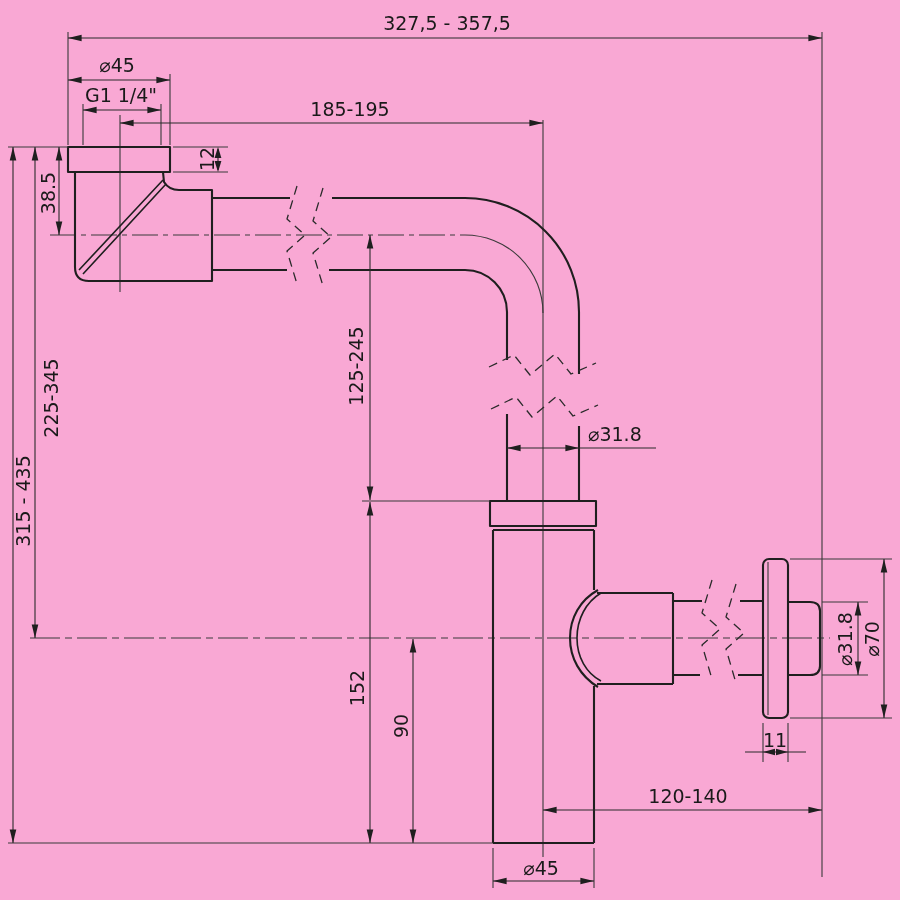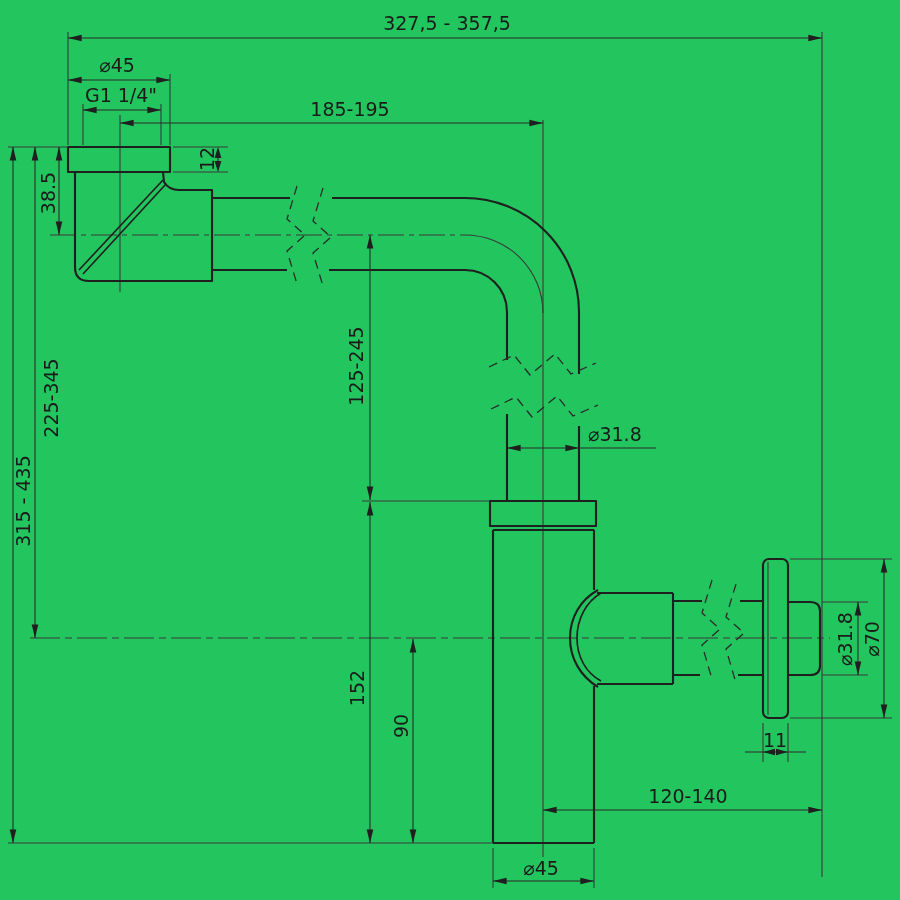--- a/index.html
+++ b/index.html
@@ -1,16 +1,16 @@
 <!DOCTYPE html>
 <html><head>
 <meta charset="utf-8">
 <style>
   html,body{margin:0;padding:0;background:#ffffff;}
-  .canvas{position:relative;width:900px;height:900px;background:#22c55e;overflow:hidden;
+  .canvas{position:relative;width:900px;height:900px;background:#f9a8d4;overflow:hidden;
           font-family:"DejaVu Sans","Liberation Sans",sans-serif;}
   svg{position:absolute;left:0;top:0;}
   .outline{stroke:#1f1f1f;stroke-width:2.1;fill:none;stroke-linecap:butt;stroke-linejoin:round;}
   .outline2{stroke:#1f1f1f;stroke-width:1.6;fill:none;stroke-linejoin:round;}
   .thin{stroke:#3a3a3a;stroke-width:1.1;fill:none;}
   .dimline{stroke:#2b2b2b;stroke-width:1.1;fill:none;}
   .break{stroke:#2b2b2b;stroke-width:1.3;fill:none;stroke-dasharray:9 6;stroke-linejoin:round;}
   .cdash{stroke:#3a3a3a;stroke-width:1.1;fill:none;stroke-dasharray:26 5 5 5;}
   .cdash2{stroke:#3a3a3a;stroke-width:1.1;fill:none;stroke-dasharray:30 5 7 5;}
   text.dim{font-family:"DejaVu Sans","Liberation Sans",sans-serif;font-size:19px;fill:#1a1a1a;}

